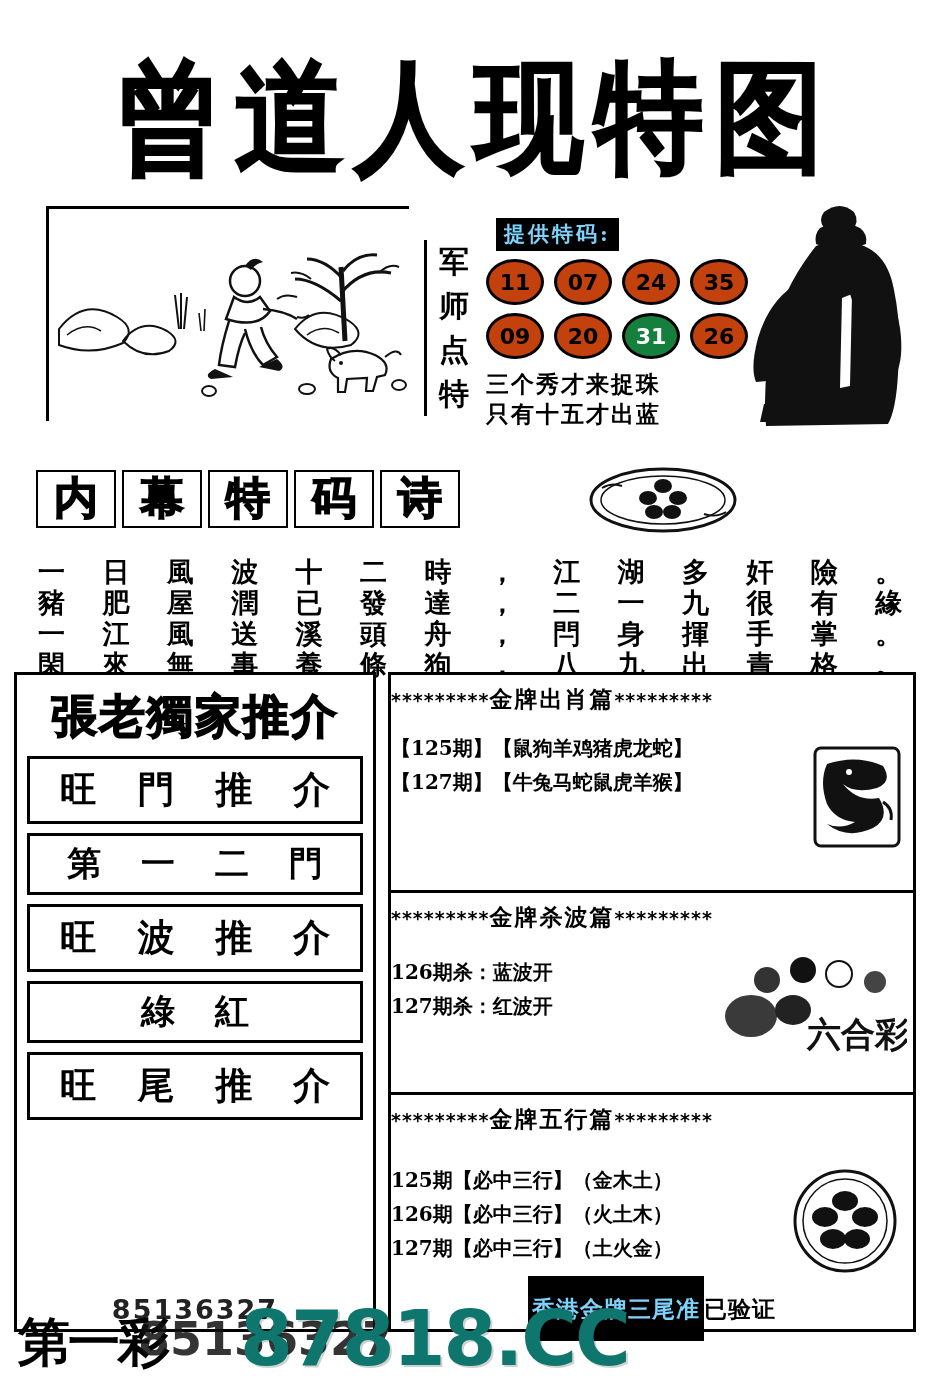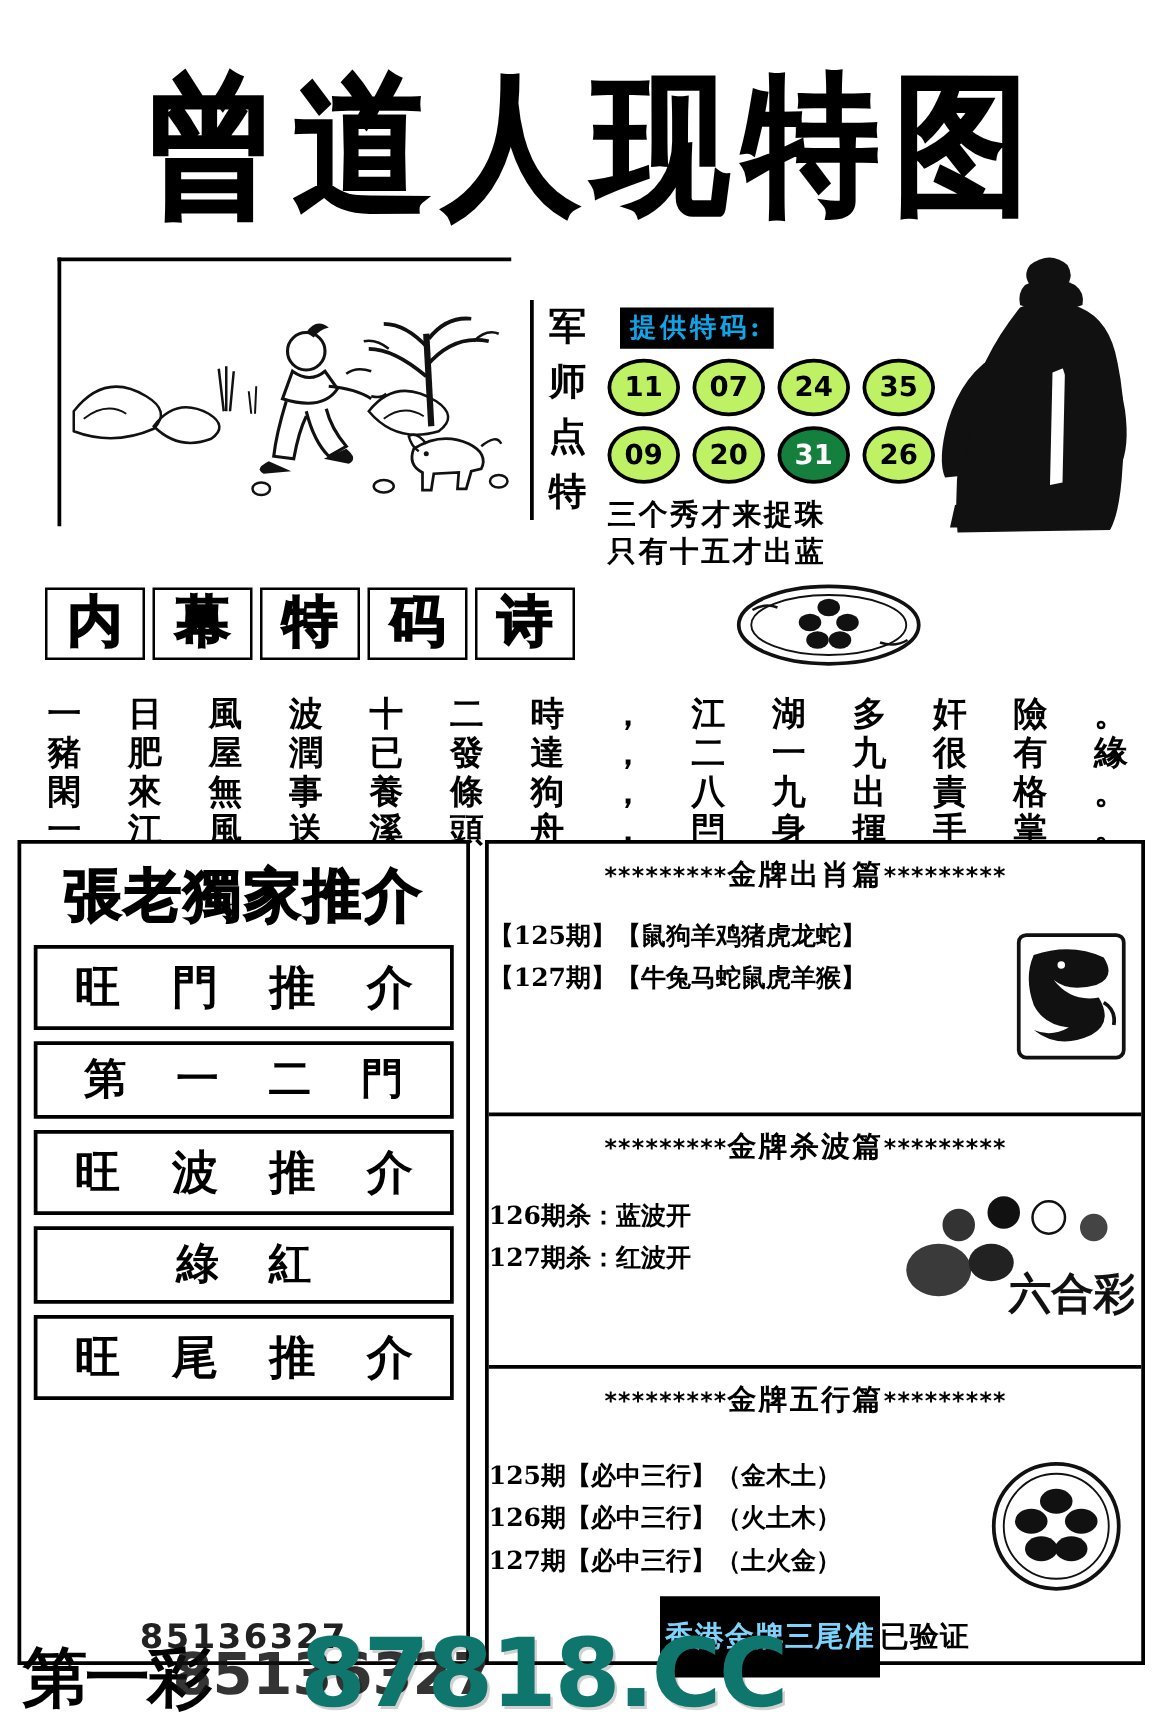--- a/index.html
+++ b/index.html
@@ -80,46 +80,45 @@
 
   .codes-block {
     position: absolute;
     left: 440px;
     top: 20px;
     width: 270px;
   }
   .codes-title {
     display: inline-block;
     background: #000;
-    color: #0ea5e9;
+    color: #7dd3fc;
     font-family: "DejaVu Serif", serif;
     font-weight: bold;
     font-size: 21px;
     letter-spacing: 3px;
     padding: 2px 8px 3px 8px;
     margin-left: 10px;
-    margin-top: 28px;
   }
   .ball-row {
     display: flex;
     gap: 10px;
     margin-top: 8px;
   }
   .ball {
     width: 52px; height: 40px;
     border: 3px solid #000;
     border-radius: 50%;
     display: flex;
     align-items: center;
     justify-content: center;
     font-family: "DejaVu Sans", sans-serif;
     font-weight: bold;
     font-size: 22px;
     color: #000;
-    background: #bef264;
+    background: #c2410c;
   }
   .ball.filled {
     background: #15803d;
     color: #fff;
   }
   .codes-lines {
     margin-top: 10px;
     font-family: "DejaVu Serif", serif;
     font-size: 23px;
     font-weight: bold;
@@ -238,21 +237,20 @@
     box-sizing: border-box;
     background: #fff;
   }
   .rc-block {
     position: relative;
     border-bottom: 3px solid #000;
     box-sizing: border-box;
   }
   .rc-block:last-child { border-bottom: none; }
   .rc-head {
-    text-align: center;
     font-family: "DejaVu Sans", sans-serif;
     font-weight: bold;
     font-size: 19px;
     letter-spacing: 1px;
     padding: 9px 15px 6px 0;
     white-space: nowrap;
   }
   .rc-head b {
     font-family: "DejaVu Serif", serif;
     font-size: 23px;
@@ -428,22 +426,22 @@
         <ellipse cx="66" cy="46" rx="9" ry="7"></ellipse>
         <ellipse cx="84" cy="46" rx="9" ry="7"></ellipse>
         <circle cx="75" cy="34" r="5" fill="#fff"></circle>
       </g>
       <path d="M14 22 q10 -6 20 -2 M116 48 q12 4 22 -2" stroke="#111" stroke-width="2" fill="none"></path>
     </svg>
 
     <div class="poem-body">
       <div class="poem-line">一 日 風 波 十 二 時 ，  江 湖 多 奸 險 。</div>
       <div class="poem-line">豬 肥 屋 潤 已 發 達 ，  二 一 九 很 有 緣 。</div>
+      <div class="poem-line">一 江 風 送 溪 頭 舟 ，  閂 身 揮 手 掌 。</div>
       <div class="poem-line">閑 來 無 事 養 條 狗 ，  八 九 出 責 格 。</div>
-      <div class="poem-line">一 江 風 送 溪 頭 舟 ，  閂 身 揮 手 掌 。</div>
     </div>
   </div>
 
   <div class="left-col">
     <div class="zl-title">張老獨家推介</div>
 
     <div class="zl-cell">旺 門 推 介</div>
     <div class="zl-cell inner">第 一 二 門</div>
 
     <div class="zl-cell">旺 波 推 介</div>

